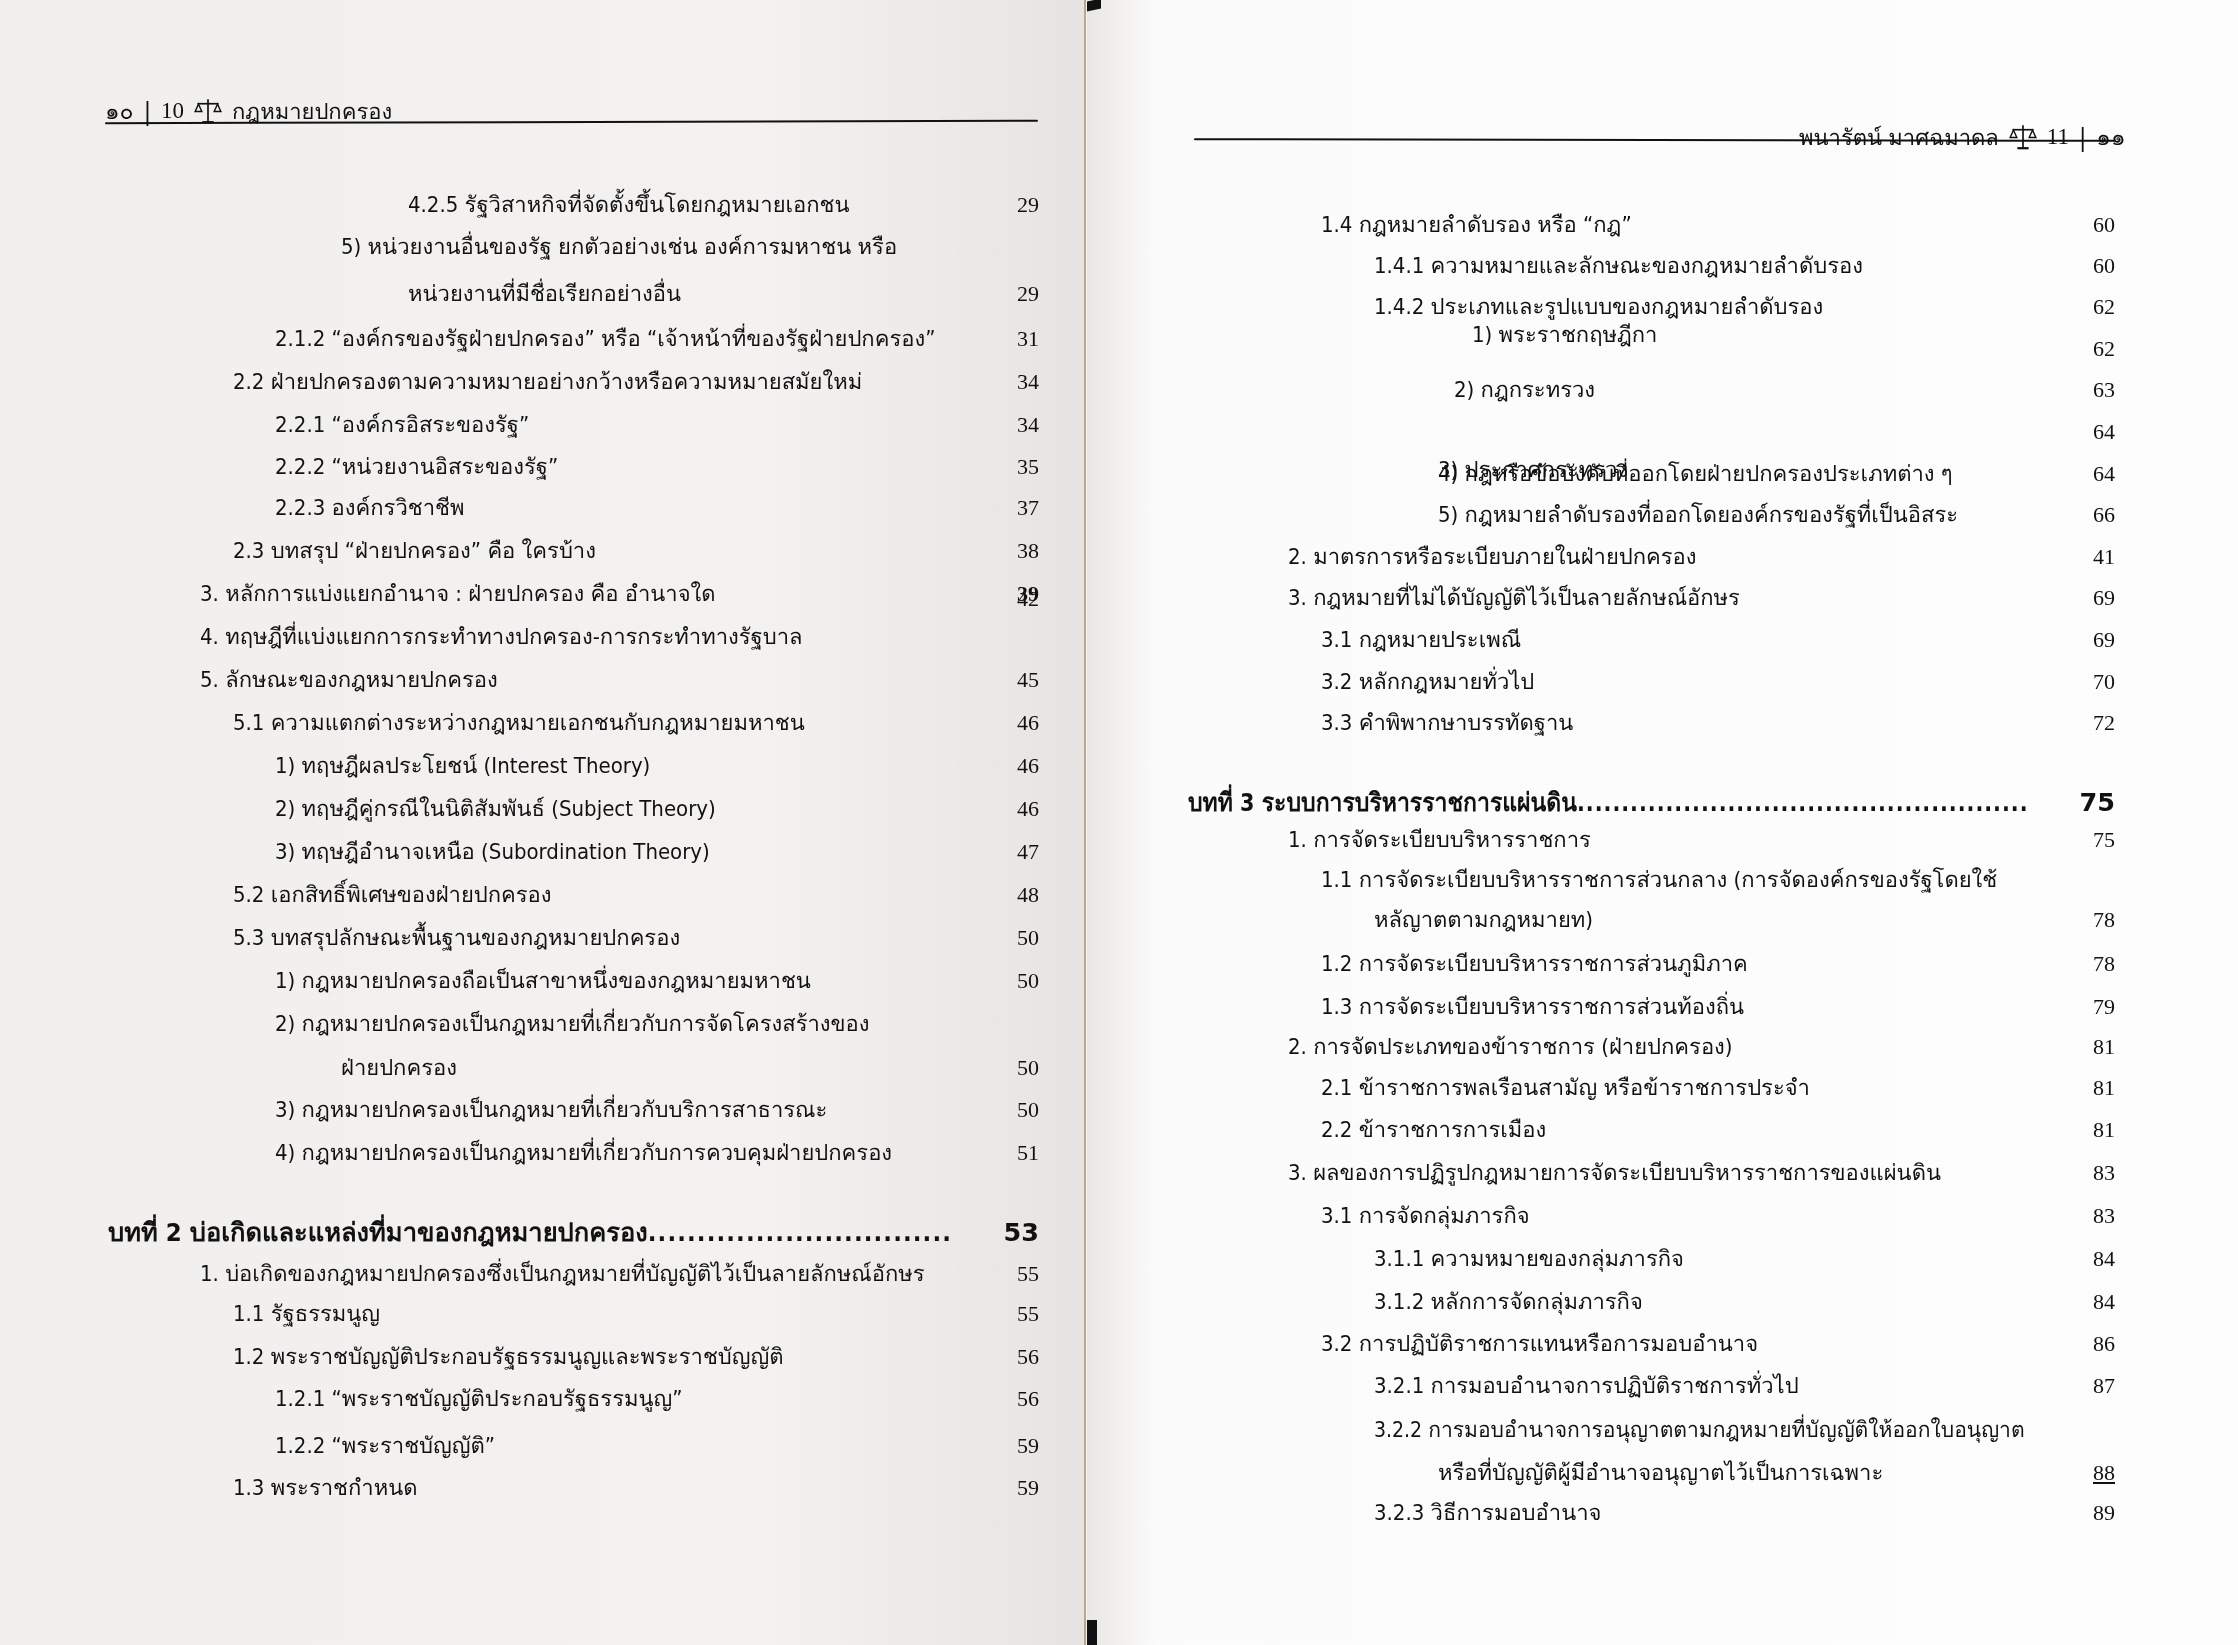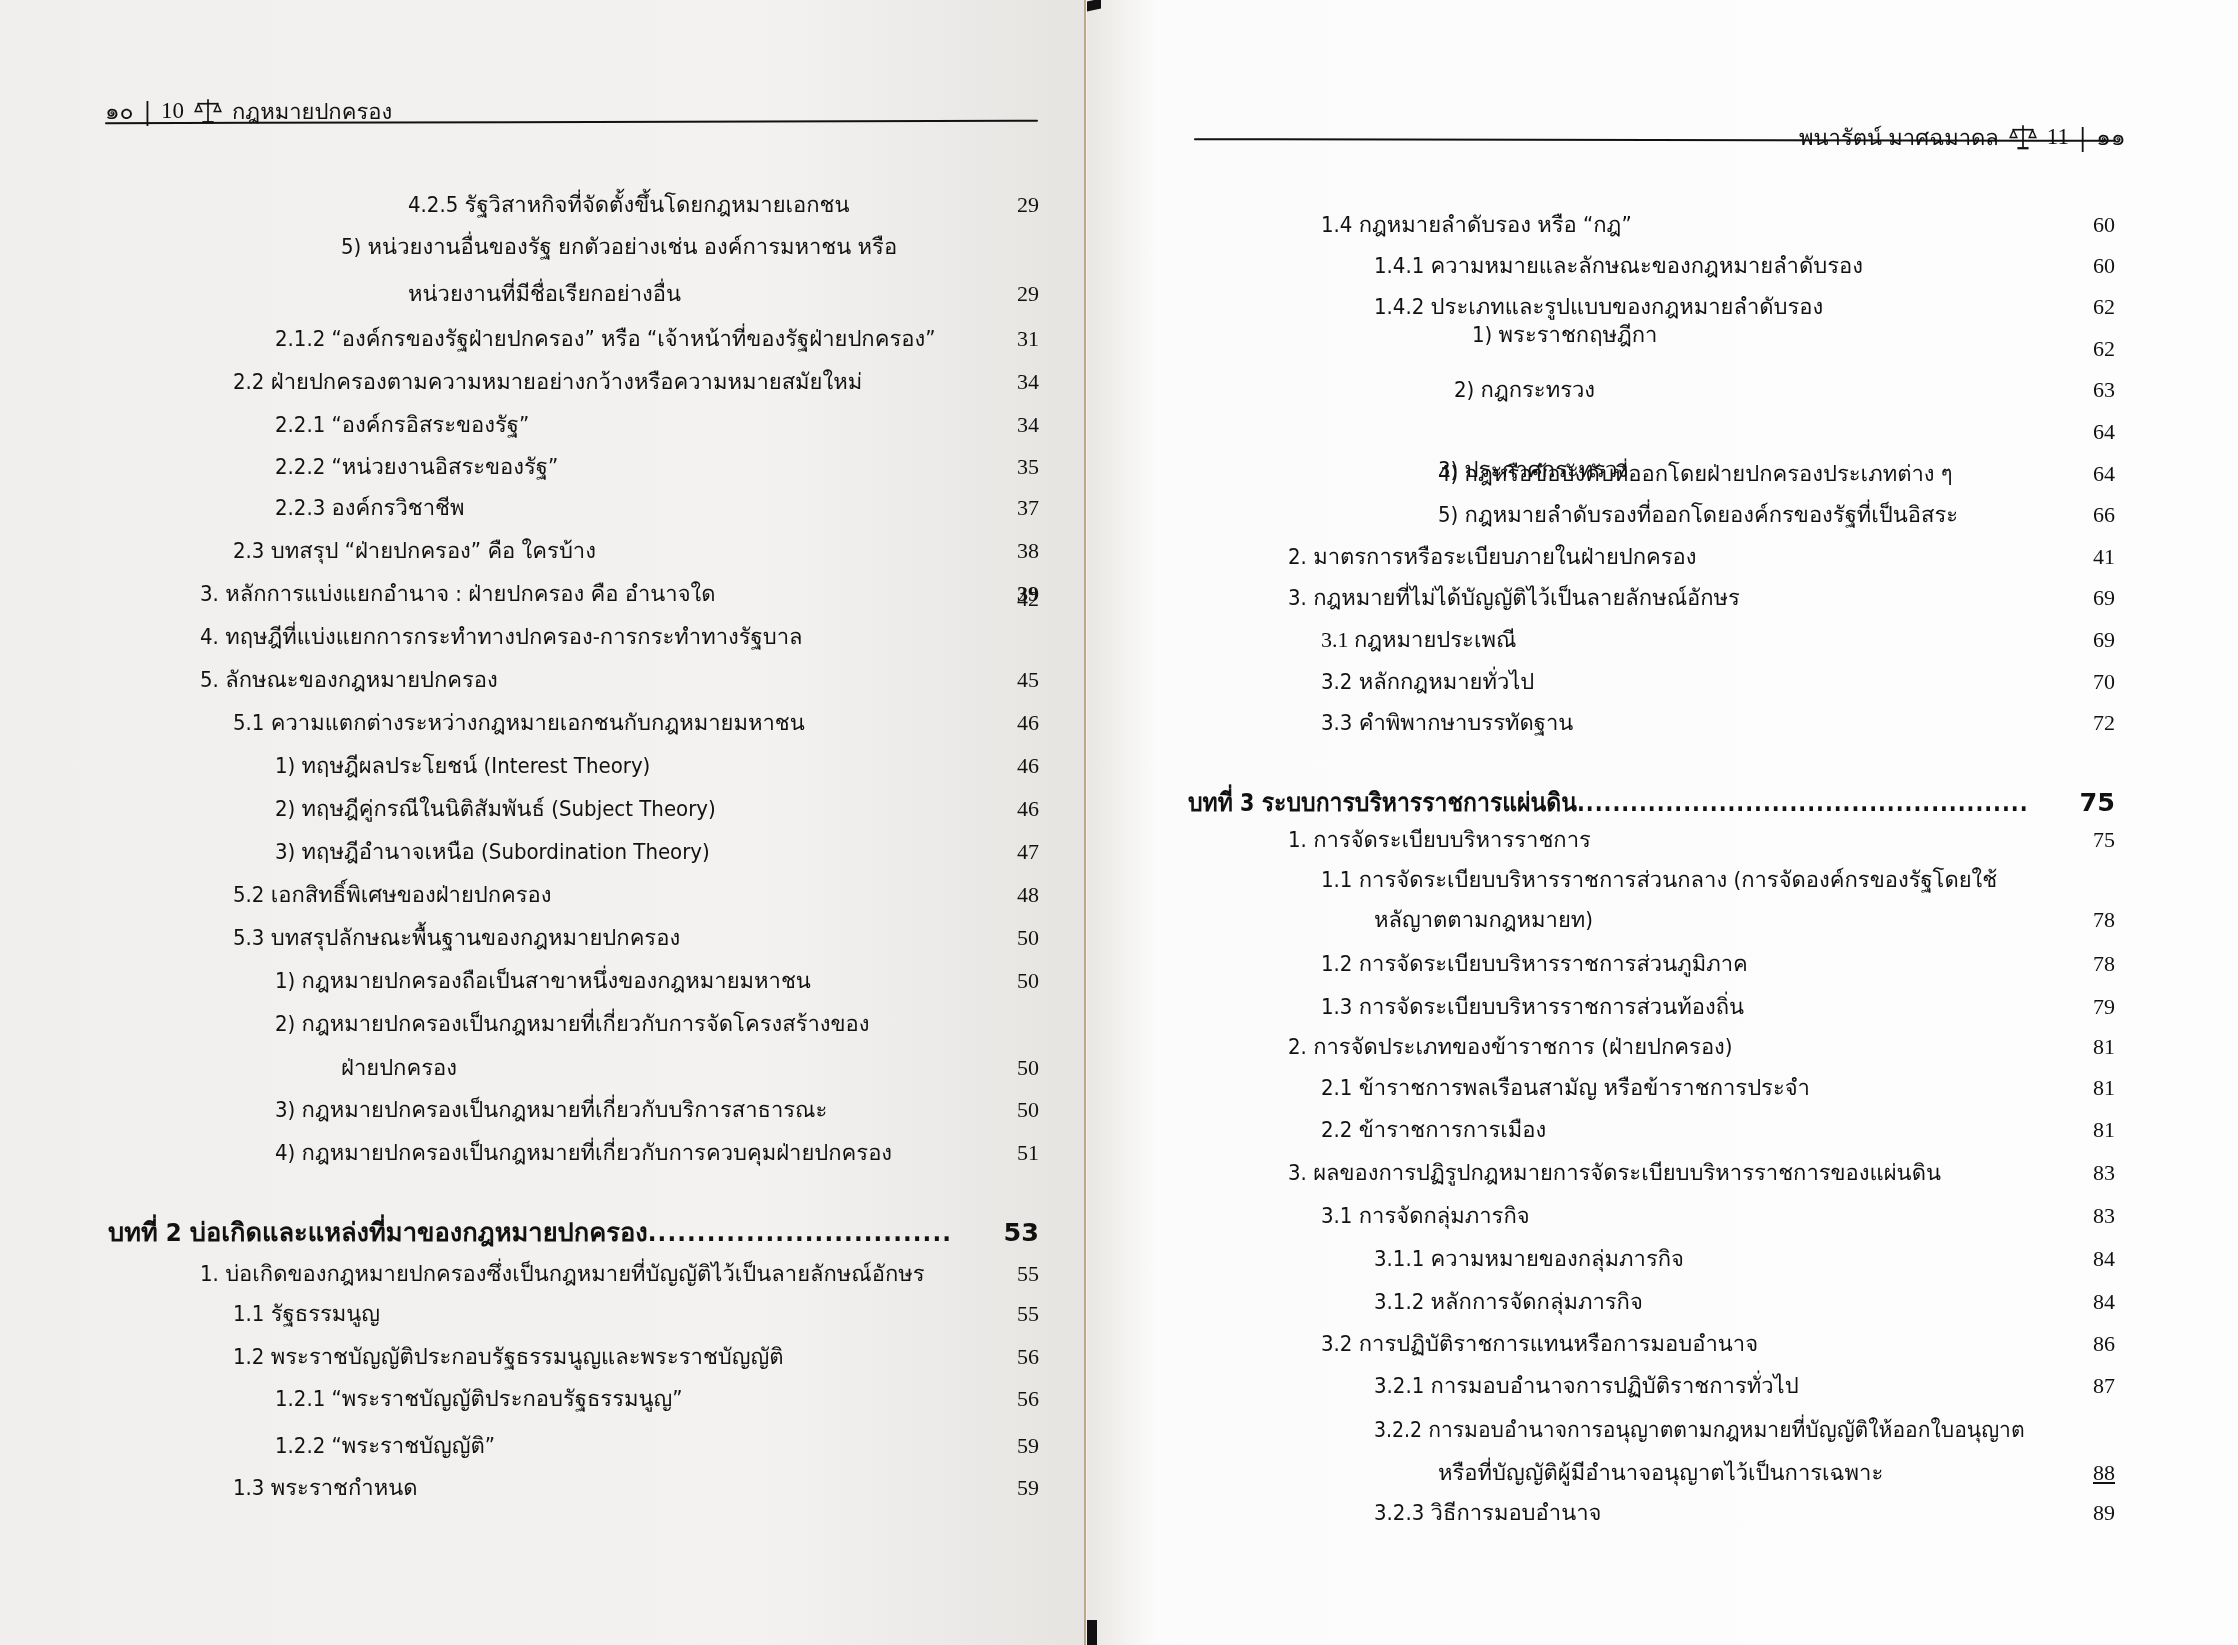--- a/index.html
+++ b/index.html
@@ -143,21 +143,21 @@
     <div class="toc-row" style="left: 1438px; top: 421px; margin-top: 38px;"><span>3) ประกาศกระทรวง</span></div>
     <div class="toc-num" style="left: 2048px; top: 421px;">64</div>
     <div class="toc-row" style="left: 1438px; top: 463px;"><span>4) กฎหรือข้อบังคับที่ออกโดยฝ่ายปกครองประเภทต่าง ๆ</span></div>
     <div class="toc-num" style="left: 2048px; top: 463px;">64</div>
     <div class="toc-row" style="left: 1438px; top: 504px;"><span>5) กฎหมายลำดับรองที่ออกโดยองค์กรของรัฐที่เป็นอิสระ</span></div>
     <div class="toc-num" style="left: 2048px; top: 504px;">66</div>
     <div class="toc-row" style="left: 1288px; top: 546px;"><span>2. มาตรการหรือระเบียบภายในฝ่ายปกครอง</span></div>
     <div class="toc-num" style="left: 2048px; top: 546px;">41</div>
     <div class="toc-row" style="left: 1288px; top: 587px;"><span>3. กฎหมายที่ไม่ได้บัญญัติไว้เป็นลายลักษณ์อักษร</span></div>
     <div class="toc-num" style="left: 2048px; top: 587px;">69</div>
-    <div class="toc-row" style="left: 1321px; top: 629px; font-family: Liberation Serif, serif;"><span>3.1 กฎหมายประเพณี</span></div>
+    <div class="toc-row" style="left: 1321px; top: 629px;"><span>3.1 กฎหมายประเพณี</span></div>
     <div class="toc-num" style="left: 2048px; top: 629px;">69</div>
     <div class="toc-row" style="left: 1321px; top: 671px;"><span>3.2 หลักกฎหมายทั่วไป</span></div>
     <div class="toc-num" style="left: 2048px; top: 671px;">70</div>
     <div class="toc-row" style="left: 1321px; top: 712px;"><span>3.3 คำพิพากษาบรรทัดฐาน</span></div>
     <div class="toc-num" style="left: 2048px; top: 712px;">72</div>
     <div class="toc-row bold" style="left: 1188px; top: 790px; transform-origin: left top; transform: scaleX(0.902);"><span>บทที่ 3 ระบบการบริหารราชการแผ่นดิน</span><span class="dots">...................................................</span></div>
     <div class="toc-num bold" style="left: 2048px; top: 790px;">75</div>
     <div class="toc-row" style="left: 1288px; top: 829px;"><span>1. การจัดระเบียบบริหารราชการ</span></div>
     <div class="toc-num" style="left: 2048px; top: 829px;">75</div>
     <div class="toc-row" style="left: 1321px; top: 869px;"><span>1.1 การจัดระเบียบบริหารราชการส่วนกลาง (การจัดองค์กรของรัฐโดยใช้</span></div>

